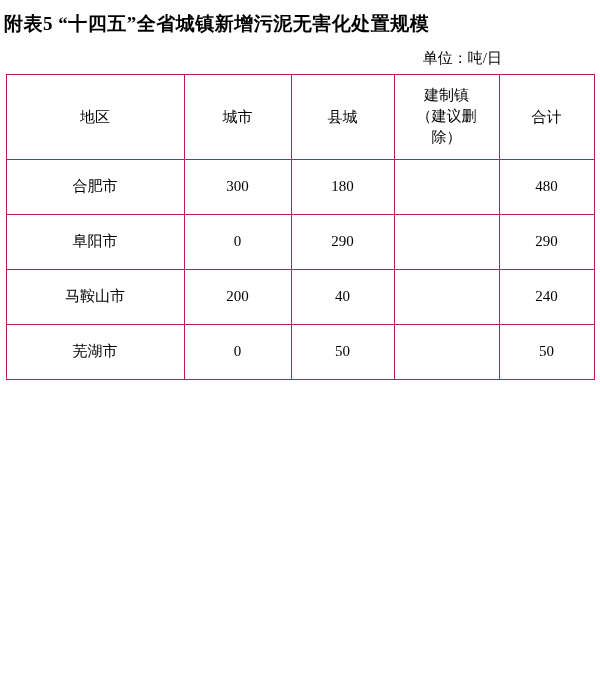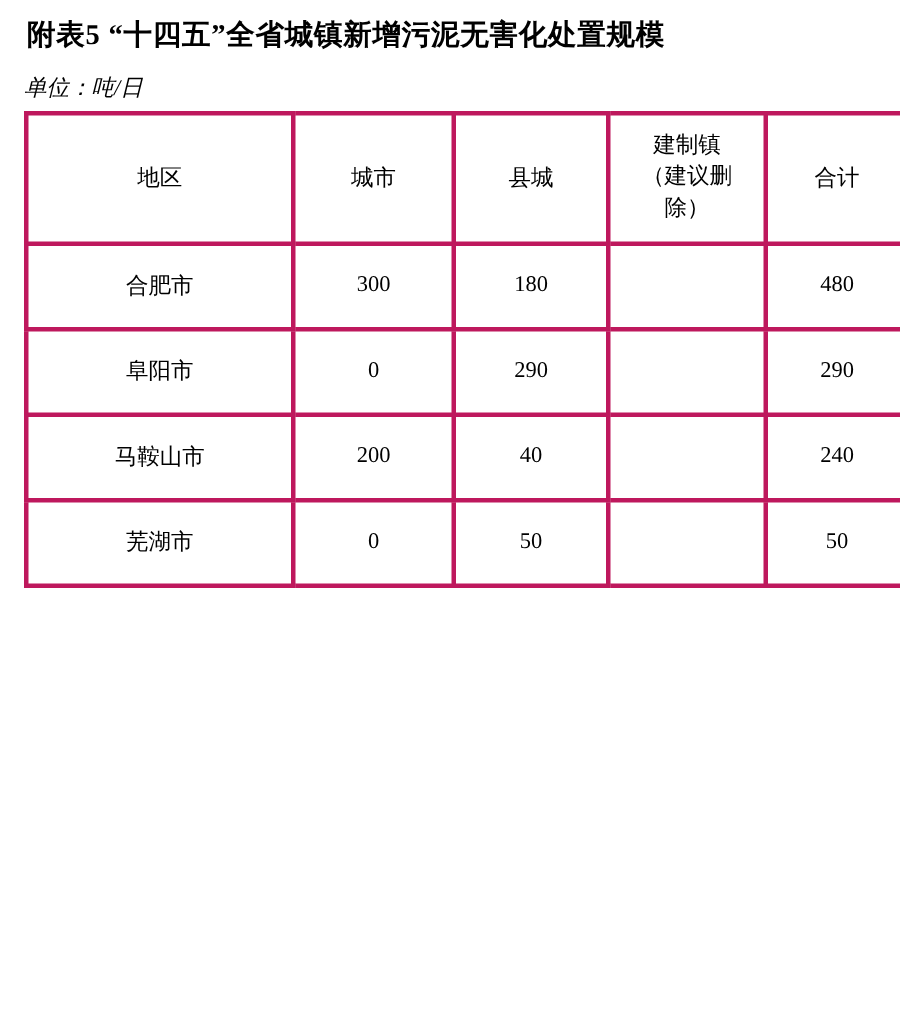--- a/index.html
+++ b/index.html
@@ -12,44 +12,44 @@
     height: 677px;
     font-family: "Liberation Serif", "DejaVu Serif", serif;
     color: #000000;
     overflow: hidden;
   }
   .page {
     width: 600px;
     height: 677px;
     position: relative;
     box-sizing: border-box;
-    padding: 0 16px;
+    padding: 0 2px;
   }
   .doc-title {
     font-size: 19px;
     font-weight: bold;
     letter-spacing: 0.5px;
     padding: 12px 0 8px 2px;
     line-height: 1.3;
     white-space: nowrap;
   }
   .unit-line {
+    text-align: right;
     font-size: 15px;
     padding: 4px 96px 6px 0;
-    font-style: italic;
   }
   table.data-table {
     border-collapse: collapse;
     width: 588px;
     margin: 0 auto;
     table-layout: fixed;
   }
   table.data-table td,
   table.data-table th {
-    border: 3px solid #be185d;
+    border: 1px solid #be185d;
     text-align: center;
     vertical-align: middle;
     font-size: 15px;
     font-weight: normal;
     padding: 0;
   }
   thead td {
     height: 84px;
     line-height: 1.35;
   }

